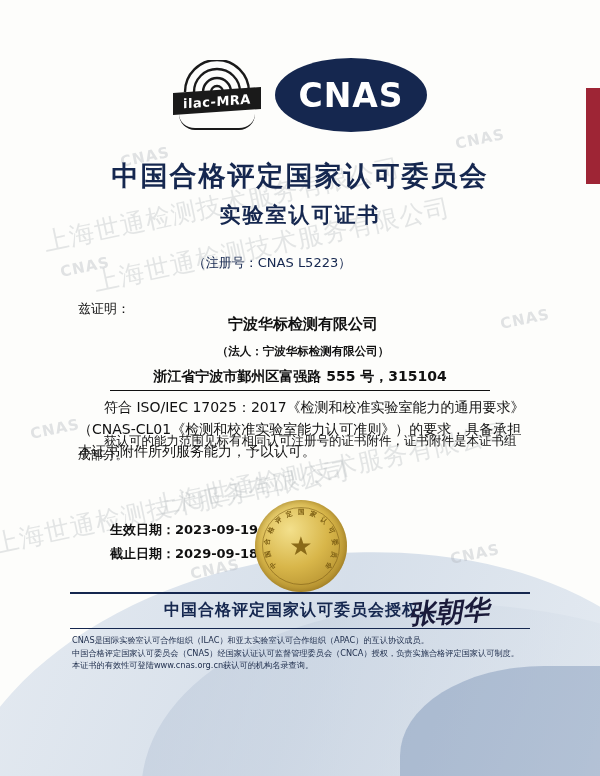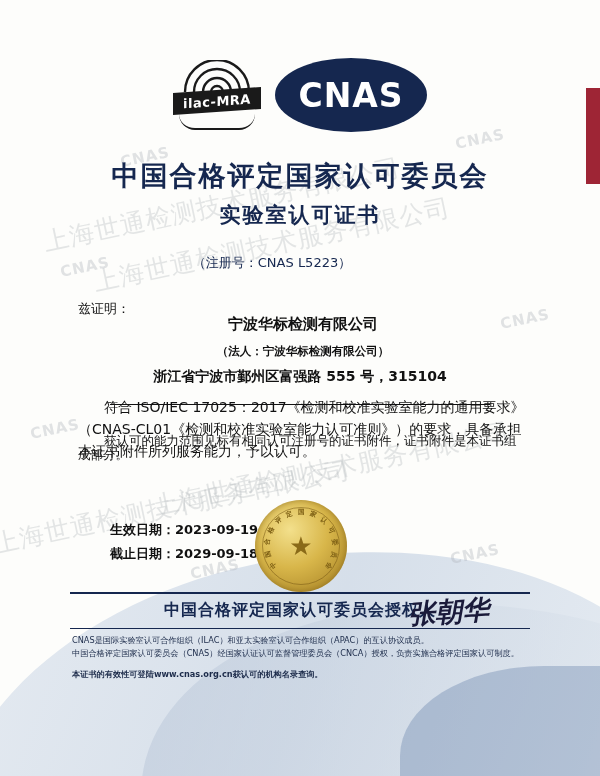--- a/index.html
+++ b/index.html
@@ -215,21 +215,21 @@
     text-align: center;
     font-size: 11.5px;
     font-weight: bold;
   }
   .address {
     top: 366px;
     text-align: center;
     font-size: 14px;
     font-weight: bold;
     border-bottom: 1.6px solid #111;
-    padding-bottom: 17px;
+    padding-bottom: 3px;
     width: 380px;
     left: 110px;
   }
   .para1 {
     top: 396px;
     text-indent: 26px;
     font-size: 14px;
     line-height: 22px;
   }
   .para2 {
@@ -334,21 +334,21 @@
   .footnote {
     position: absolute;
     left: 72px;
     top: 634px;
     width: 456px;
     font-size: 8.2px;
     line-height: 12.5px;
     color: #1c2b4a;
     font-family: "DejaVu Sans", "Liberation Sans", sans-serif;
   }
-  .footnote .strong { font-weight: bold; margin-top: 9px; }
+  .footnote .strong { font-weight: normal; }
 </style>
 </head>
 <body>
 
 <div id="certificate">
 
   <div class="bg-layer">
     <div class="swoosh"></div>
     <div class="swoosh2"></div>
     <div class="corner-blue"></div>

